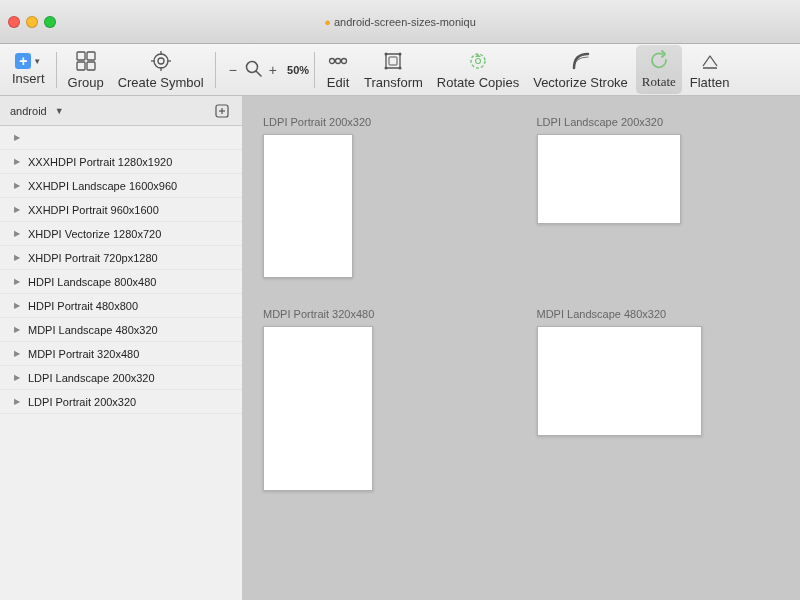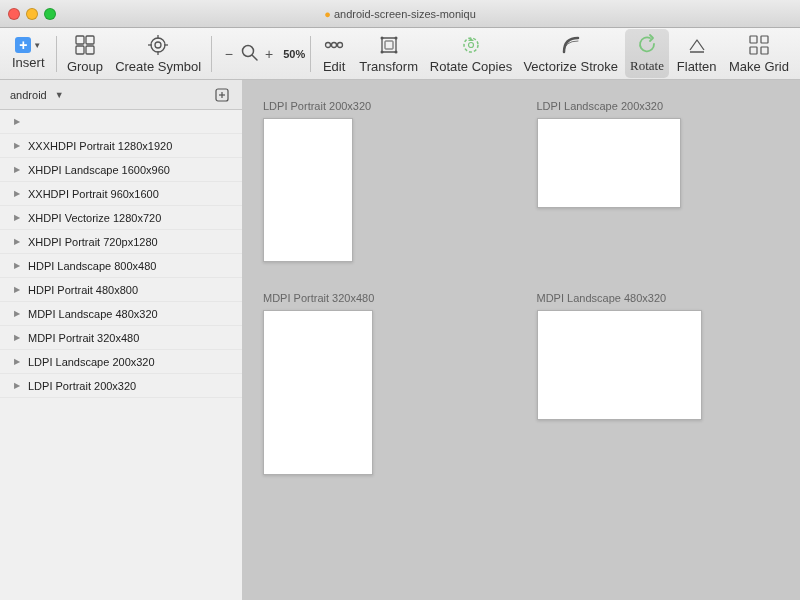--- a/index.html
+++ b/index.html
@@ -8,21 +8,21 @@
       height: 600px;
       background: #e8e8e8;
       font-family: -apple-system, BlinkMacSystemFont, "Helvetica Neue", sans-serif;
       font-size: 11px;
       overflow: hidden;
       user-select: none;
     }
 
     
     .title-bar {
-      height: 28px;
+      height: 44px;
       background: linear-gradient(to bottom, #ebebeb, #d6d6d6);
       border-bottom: 1px solid #b0b0b0;
       display: flex;
       align-items: center;
       padding: 0 8px;
       position: relative;
     }
     .traffic-lights {
       display: flex;
       gap: 6px;
@@ -370,31 +370,20 @@
   <div class="tool-btn">
     <span class="tool-icon">
       <svg width="22" height="22" viewBox="0 0 22 22" fill="none">
         <path d="M4 16 L11 6 L18 16" stroke="#555" stroke-width="1.3" fill="none" stroke-linejoin="round"></path>
         <line x1="4" y1="18" x2="18" y2="18" stroke="#555" stroke-width="1.5"></line>
       </svg>
     </span>
     <span class="tool-label">Flatten</span>
   </div>
 
-  <div class="tool-btn">
-    <span class="tool-icon">
-      <svg width="22" height="22" viewBox="0 0 22 22" fill="none">
-        <rect x="2" y="2" width="7" height="7" rx="0.5" stroke="#555" stroke-width="1.2" fill="none"></rect>
-        <rect x="13" y="2" width="7" height="7" rx="0.5" stroke="#555" stroke-width="1.2" fill="none"></rect>
-        <rect x="2" y="13" width="7" height="7" rx="0.5" stroke="#555" stroke-width="1.2" fill="none"></rect>
-        <rect x="13" y="13" width="7" height="7" rx="0.5" stroke="#555" stroke-width="1.2" fill="none"></rect>
-      </svg>
-    </span>
-    <span class="tool-label">Make Grid</span>
-  </div>
 </div>
 
 <div class="main">
 
   <div class="sidebar">
     <div class="sidebar-header">
       <div class="sidebar-filter">
         <span>android</span>
         <span class="sidebar-filter-arrow">▼</span>
       </div>
@@ -410,21 +399,21 @@
 
     <div class="sidebar-item">
       <span class="sidebar-item-arrow">▶</span>
     </div>
         <div class="sidebar-item">
       <span class="sidebar-item-arrow">▶</span>
       <span class="sidebar-item-label">XXXHDPI Portrait 1280x1920</span>
     </div>
         <div class="sidebar-item">
       <span class="sidebar-item-arrow">▶</span>
-      <span class="sidebar-item-label">XHDPI Landscape 1600x960</span>
+      <span class="sidebar-item-label">XXHDPI Landscape 1600x960</span>
     </div>
         <div class="sidebar-item">
       <span class="sidebar-item-arrow">▶</span>
       <span class="sidebar-item-label">XXHDPI  Portrait 960x1600</span>
     </div>
         <div class="sidebar-item">
       <span class="sidebar-item-arrow">▶</span>
       <span class="sidebar-item-label">XHDPI Vectorize 1280x720</span>
     </div>
         <div class="sidebar-item">

